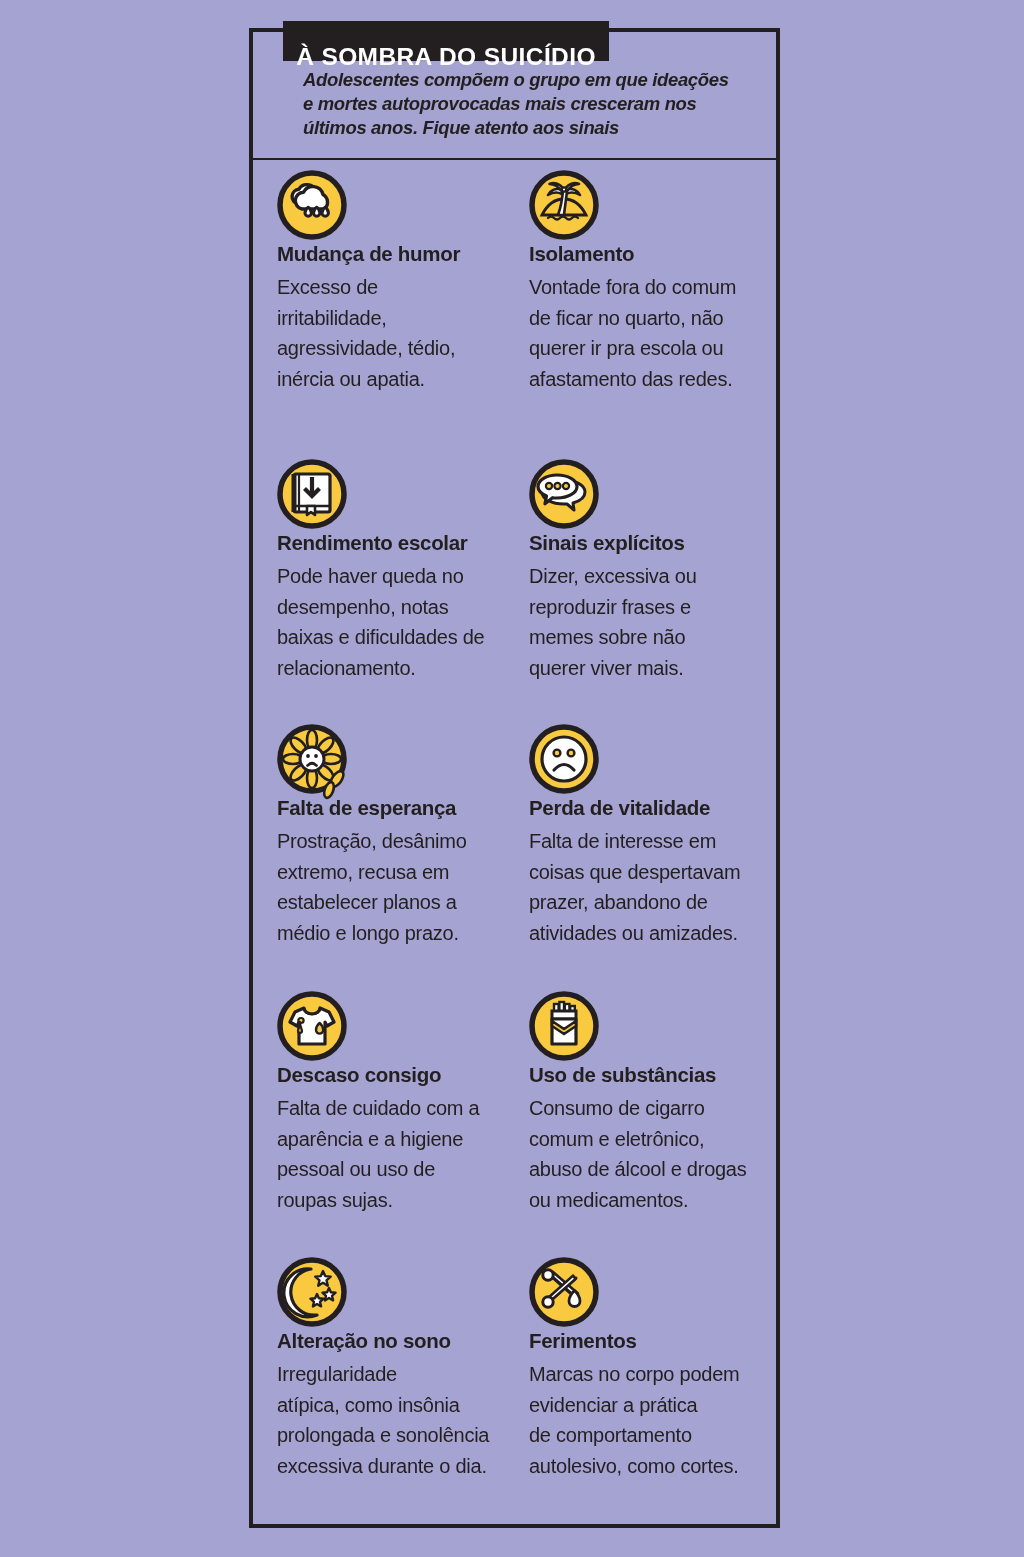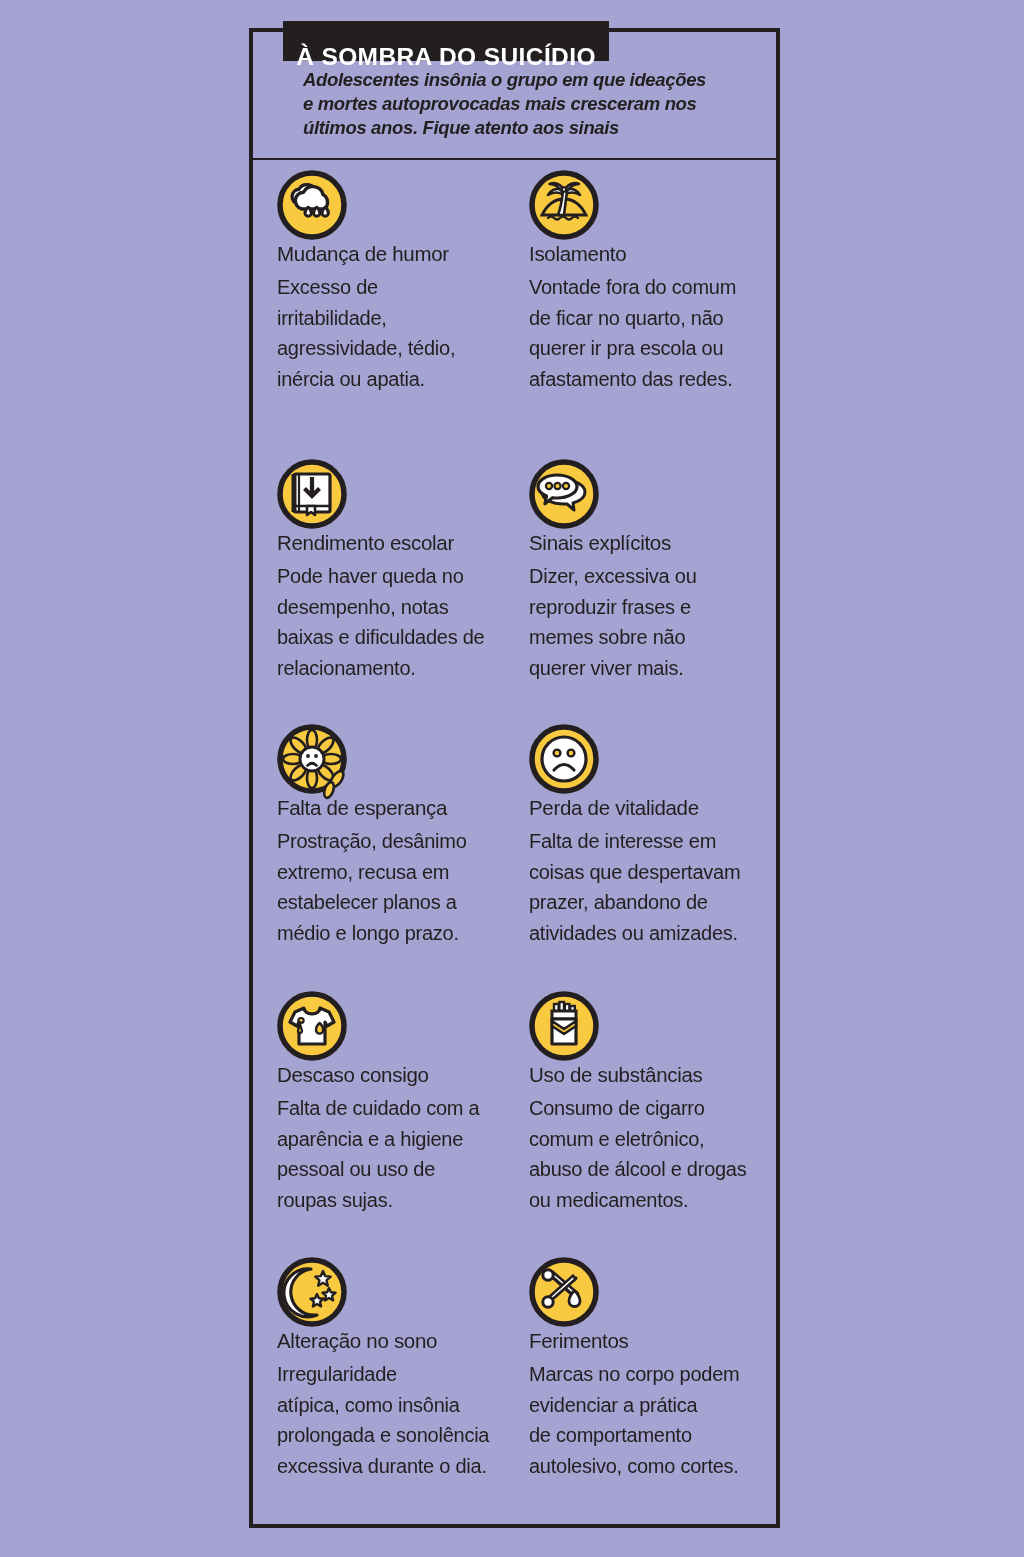--- a/index.html
+++ b/index.html
@@ -111,21 +111,21 @@
   .icon-wrap {
     width: 70px;
     height: 70px;
     position: relative;
     overflow: visible;
   }
   .icon-wrap svg { display: block; overflow: visible; }
 
   .card-title {
     font-size: 20.5px;
-    font-weight: normal;
+    font-weight: bold;
     color: #231f20;
     margin-top: 3px;
     letter-spacing: -0.3px;
     line-height: 22px;
     white-space: nowrap;
     font-family: "Liberation Sans", sans-serif;
   }
 
   .card-desc {
     font-size: 20px;
@@ -142,21 +142,21 @@
 
 <div id="infographic">
 
   <div class="frame"></div>
 
   <div class="title-badge">
     <span class="title-text">À SOMBRA DO SUICÍDIO</span>
   </div>
 
   <div class="subtitle">
-    <div>Adolescentes insônia o grupo em que ideações</div>
+    <div>Adolescentes compõem o grupo em que ideações</div>
     <div>e mortes autoprovocadas mais cresceram nos</div>
     <div>últimos anos. Fique atento aos sinais</div>
   </div>
 
   <div class="divider"></div>
 
   <div class="grid">
 
     <div class="card col-left row-1">
       <div class="icon-wrap">

